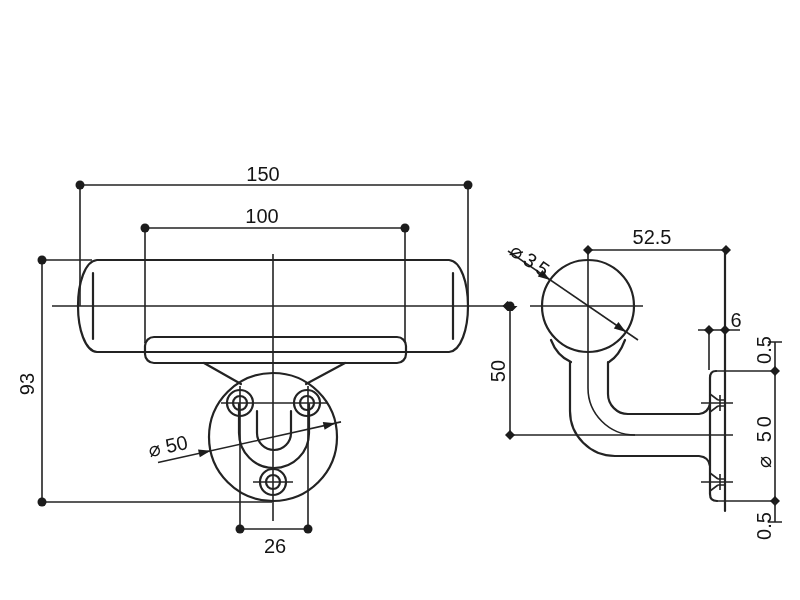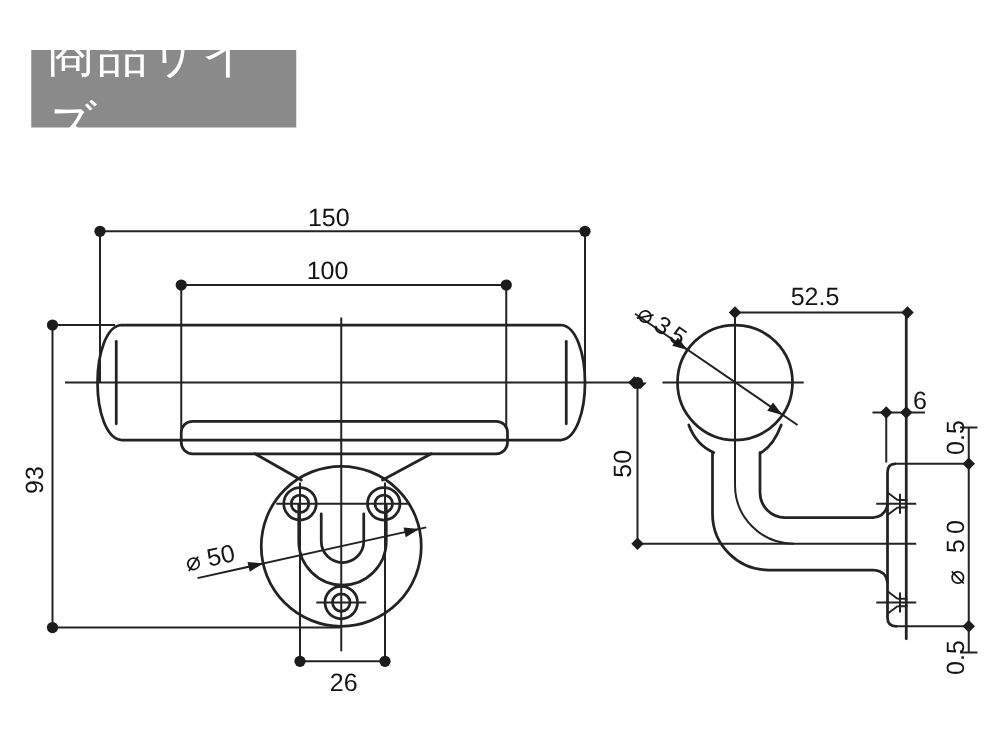--- a/index.html
+++ b/index.html
@@ -15,23 +15,20 @@
   .thin{stroke:#232323;stroke-width:1.6;fill:none;stroke-linecap:butt;}
   .mk{fill:#1c1c1c;stroke:none;}
   text.dimtxt{font-family:"Liberation Sans",sans-serif;font-size:20px;fill:#141414;}
   text.sp{letter-spacing:4px;}
 </style>
 </head>
 <body>
 
 <div id="page">
 
-  <div id="title-box">
-    <span>商品サイズ</span>
-  </div>
 
   <svg width="800" height="600" viewBox="0 0 800 600">
 
     <g>
 
       <g>
         <path class="thin" d="M52,306 H505"></path>
         <path class="thin" d="M273,254 V521"></path>
       </g>
 

